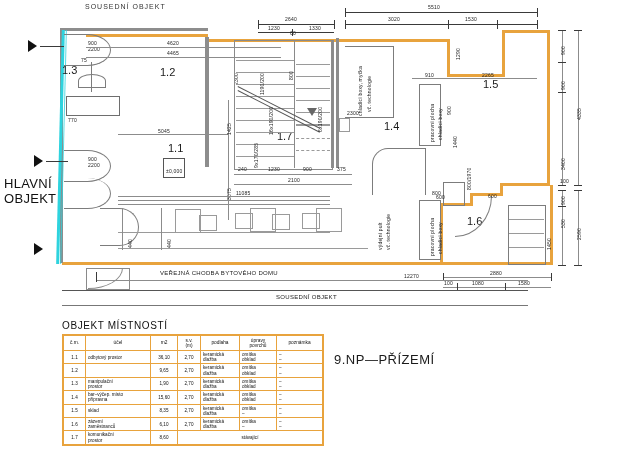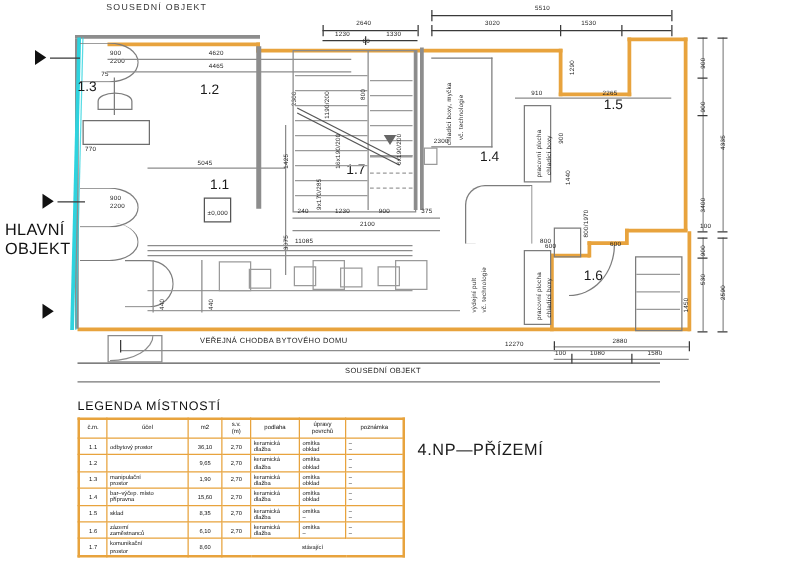--- a/index.html
+++ b/index.html
@@ -302,24 +302,24 @@
 
   <div class="lbl t7" style="left:160px;top:270px;">VEŘEJNÁ CHODBA BYTOVÉHO DOMU</div>
 
   <div class="h" style="left:62px;top:290px;width:466px;background:#555;"></div>
   <div class="lbl t7" style="left:276px;top:294px;">SOUSEDNÍ OBJEKT</div>
   <div class="h" style="left:62px;top:305px;width:466px;background:#777;"></div>
 
   <div class="boxline" style="left:86px;top:268px;width:42px;height:20px;border-color:#8a8a8a;"></div>
   <div class="abs" style="left:88px;top:268px;width:34px;height:20px;border:1px solid #8a8a8a;border-radius:0 0 100% 0;border-top:none;border-left:none;"></div>
 
-  <div class="maintitle" style="left:334px;top:352px;">4.NP—PŘÍZEMÍ</div>
+  <div class="maintitle" style="left:334px;top:352px;">9.NP—PŘÍZEMÍ</div>
 
   <div class="legend-wrap">
-    <div class="legend-title">LEGENDA MÍSTNOSTÍ</div>
+    <div class="legend-title">OBJEKT MÍSTNOSTÍ</div>
     <table class="legend">
       <thead>
         <tr>
           <th class="c0">č.m.</th>
           <th class="c1">účel</th>
           <th class="c2">m2</th>
           <th class="c3">
             <span class="two">s.v.</span>
             <span class="two">(m)</span>
           </th>

